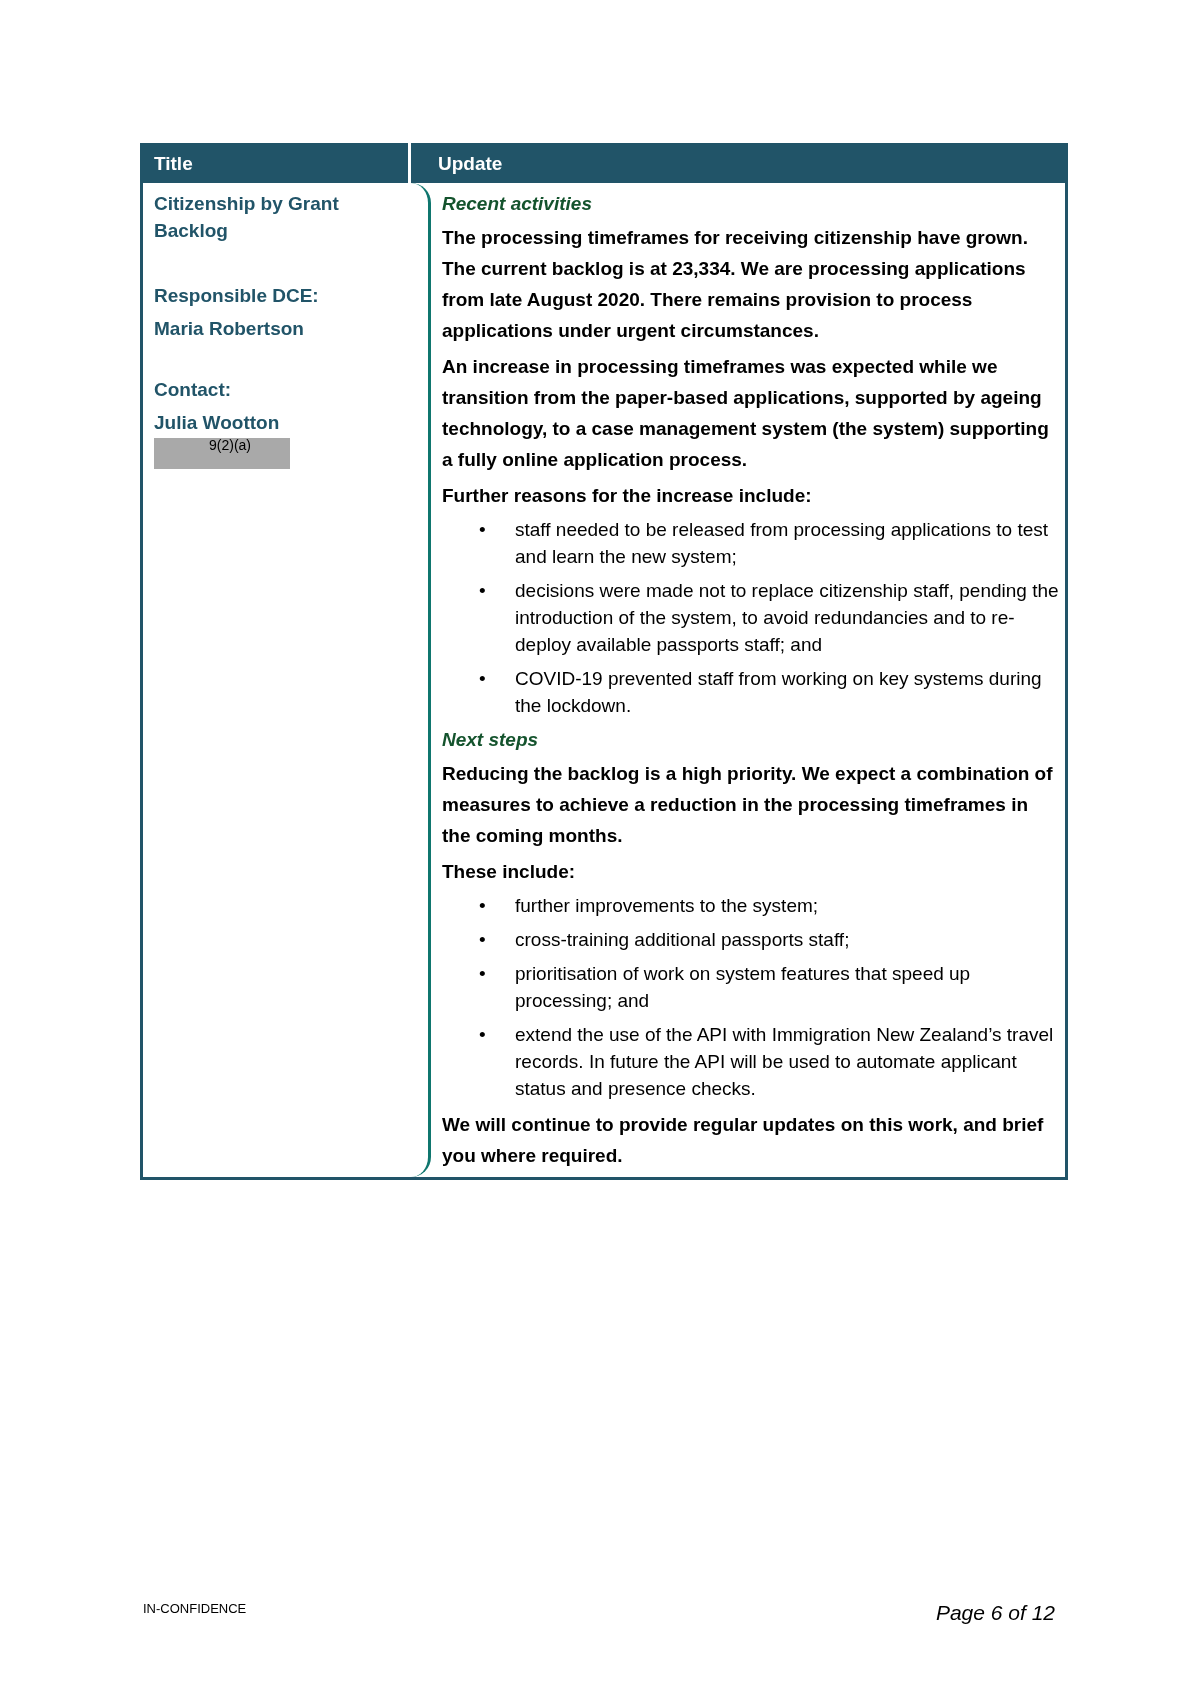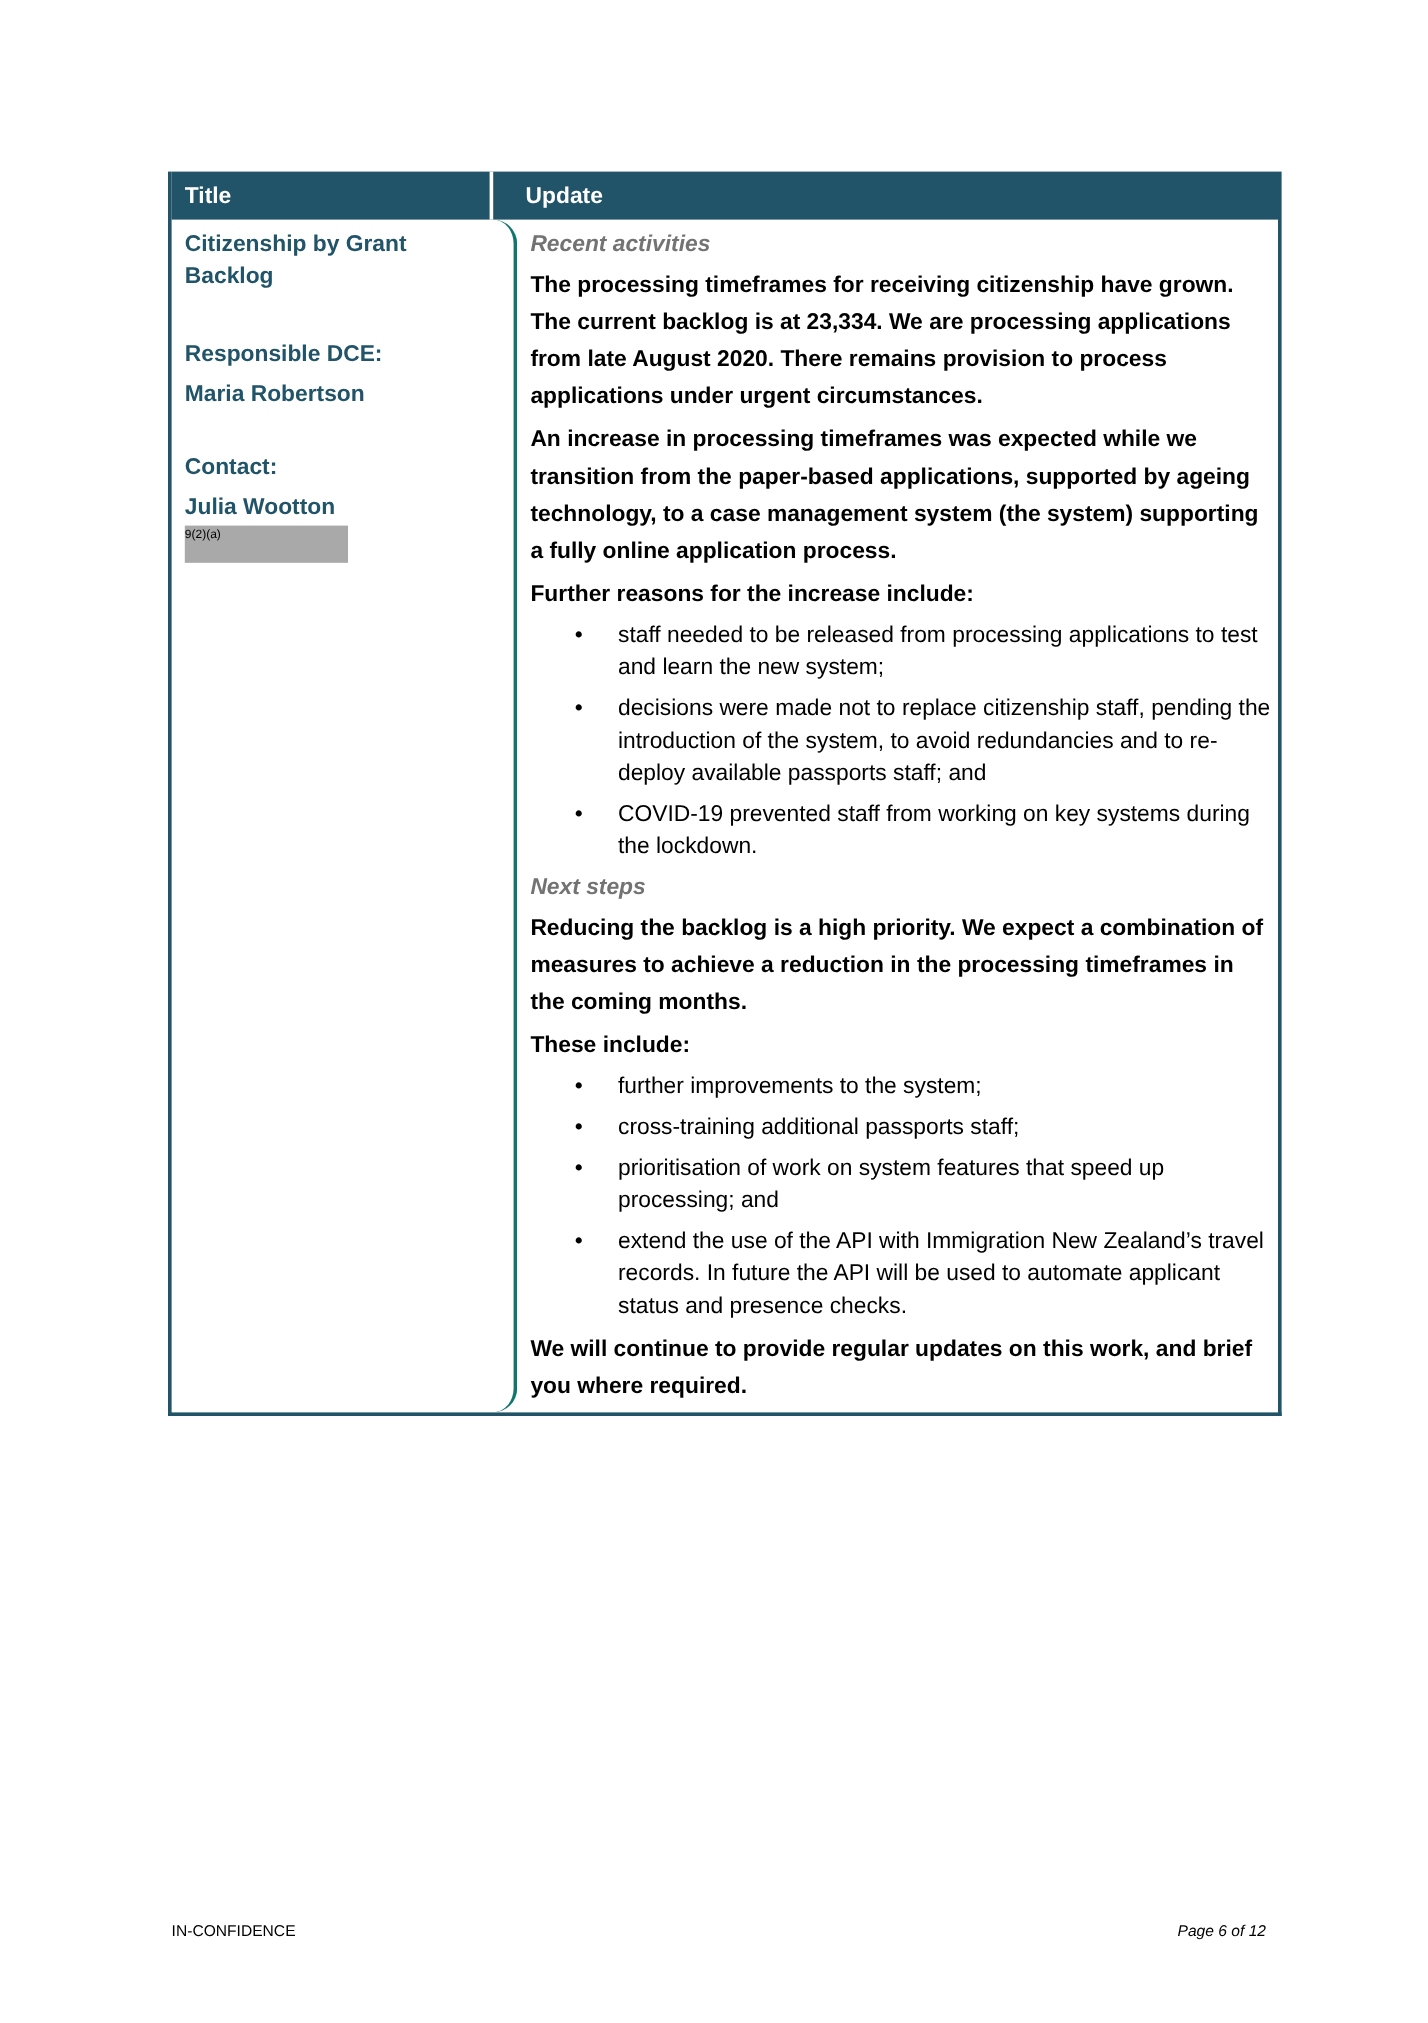--- a/index.html
+++ b/index.html
@@ -63,36 +63,37 @@
     .col-title .gap2 { height: 34px; }
     .col-title .name-line { margin-top: 6px; }
     .redaction {
       margin-top: 2px;
       margin-left: 0;
       width: 136px;
       height: 31px;
       background: #a9a9a9;
       color: #000;
       font-weight: normal;
-      font-size: 10px;
+      font-size: 14px;
       line-height: 15px;
-      padding-left: 0;
+      padding-left: 16px;
       box-sizing: border-box;
       position: relative;
       left: 0;
+      text-align: center;
     }
     .col-update {
       flex: 1;
       padding: 7px 6px 6px 11px;
       box-sizing: border-box;
       font-size: 19px;
       line-height: 31px;
     }
     .section-heading {
-      color: #737373;
+      color: #14532d;
       font-weight: bold;
       font-style: italic;
       margin: 0 0 5px 0;
       line-height: 27px;
     }
     .para {
       margin: 0 0 5px 0;
       font-weight: bold;
     }
     .list {
@@ -115,21 +116,21 @@
     .footer-left {
       position: absolute;
       left: 143px;
       top: 1601px;
       font-size: 13px;
     }
     .footer-right {
       position: absolute;
       right: 135px;
       top: 1601px;
-      font-size: 13px;
+      font-size: 21px;
       font-style: italic;
     }
   </style>
 </head>
 <body>
 
 <div class="page-table">
   <div class="thead">
     <div class="th-title">Title</div>
     <div class="th-update">Update</div>

